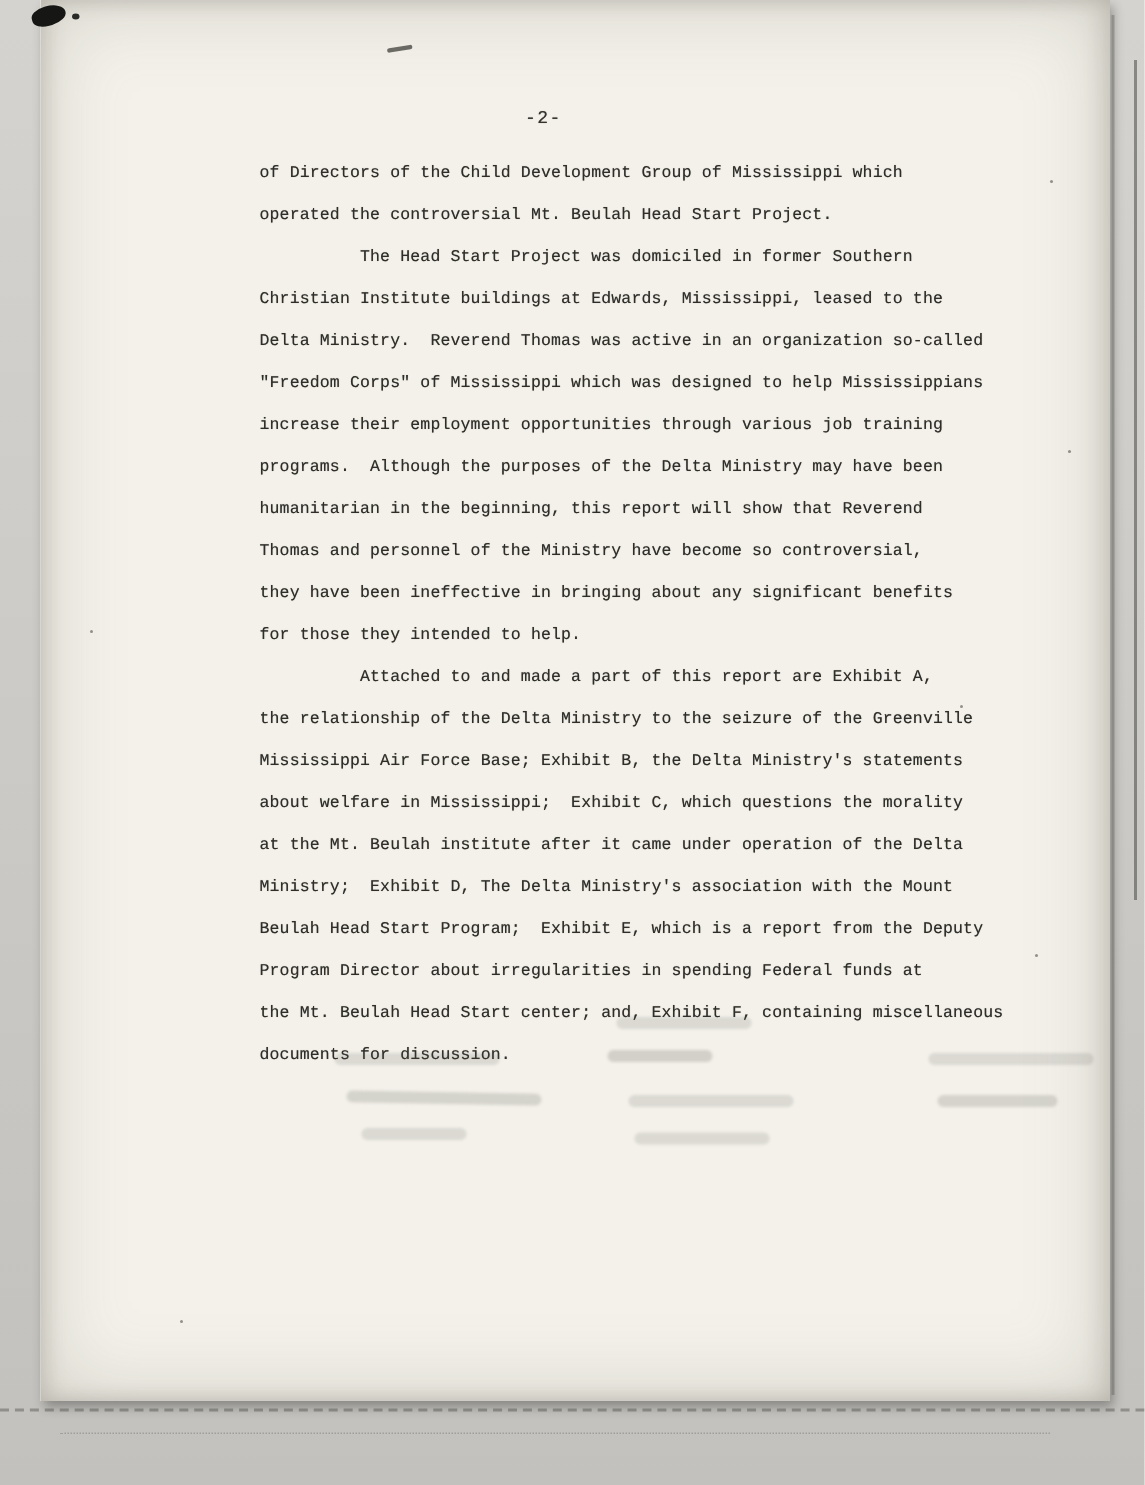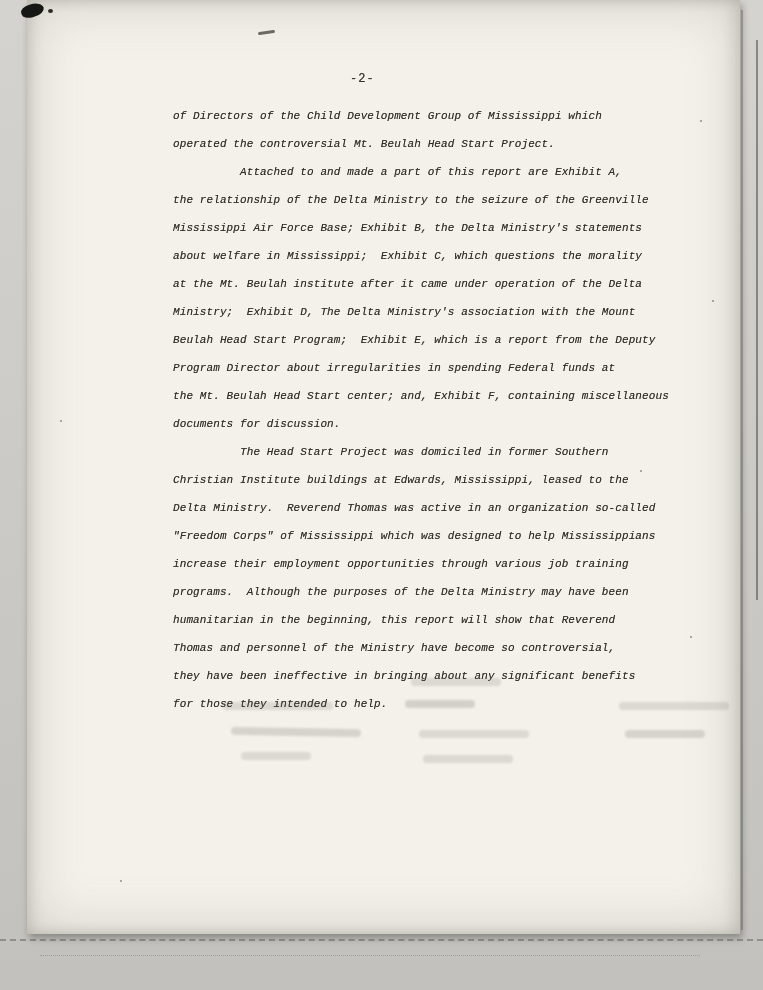--- a/index.html
+++ b/index.html
@@ -17,21 +17,21 @@
                 2px 4px 7px rgba(0,0,0,0.30);
   }
   .page-number {
     position:absolute; left:323px; top:72px;
     font-size:12px; color:#33322d; letter-spacing:1px;
     text-shadow:0 0 0.5px rgba(40,40,35,0.6);
   }
   .content {
     position:absolute; left:146px; top:102px; width:520px;
     font-size:11px; line-height:28px; letter-spacing:0.1px;
-    color:#2e2d28; text-shadow:0 0 0.5px rgba(40,40,35,0.55);font-style:italic;
+    color:#2e2d28; text-shadow:0 0 0.5px rgba(40,40,35,0.55);
   }
   .content p { margin:0; white-space:pre; }
   
   .corner-blob {
     position:absolute; left:21px; top:4px; width:23px; height:13px;
     background:#161614; border-radius:50% 60% 55% 50%; transform:rotate(-16deg);
   }
   .corner-dot {
     position:absolute; left:48px; top:9px; width:5px; height:4px;
     background:#2a2a27; border-radius:50%;
@@ -76,40 +76,40 @@
 </style>
 </head>
 <body>
 
 <div class="page">
   <div class="page-number">-2-</div>
 
   <div class="content">
     <p>of Directors of the Child Development Group of Mississippi which
 operated the controversial Mt. Beulah Head Start Project.</p>
+    <p>          The Head Start Project was domiciled in former Southern
+Christian Institute buildings at Edwards, Mississippi, leased to the
+Delta Ministry.  Reverend Thomas was active in an organization so-called
+"Freedom Corps" of Mississippi which was designed to help Mississippians
+increase their employment opportunities through various job training
+programs.  Although the purposes of the Delta Ministry may have been
+humanitarian in the beginning, this report will show that Reverend
+Thomas and personnel of the Ministry have become so controversial,
+they have been ineffective in bringing about any significant benefits
+for those they intended to help.</p>
     <p>          Attached to and made a part of this report are Exhibit A,
 the relationship of the Delta Ministry to the seizure of the Greenville
 Mississippi Air Force Base; Exhibit B, the Delta Ministry's statements
 about welfare in Mississippi;  Exhibit C, which questions the morality
 at the Mt. Beulah institute after it came under operation of the Delta
 Ministry;  Exhibit D, The Delta Ministry's association with the Mount
 Beulah Head Start Program;  Exhibit E, which is a report from the Deputy
 Program Director about irregularities in spending Federal funds at
 the Mt. Beulah Head Start center; and, Exhibit F, containing miscellaneous
 documents for discussion.</p>
-    <p>          The Head Start Project was domiciled in former Southern
-Christian Institute buildings at Edwards, Mississippi, leased to the
-Delta Ministry.  Reverend Thomas was active in an organization so-called
-"Freedom Corps" of Mississippi which was designed to help Mississippians
-increase their employment opportunities through various job training
-programs.  Although the purposes of the Delta Ministry may have been
-humanitarian in the beginning, this report will show that Reverend
-Thomas and personnel of the Ministry have become so controversial,
-they have been ineffective in bringing about any significant benefits
-for those they intended to help.</p>
   </div>
 
   <div class="smudge s1"></div>
   <div class="smudge s2"></div>
   <div class="smudge s3"></div>
   <div class="smudge s4"></div>
   <div class="smudge s5"></div>
   <div class="smudge s6"></div>
   <div class="smudge s7"></div>
   <div class="smudge s8"></div>

